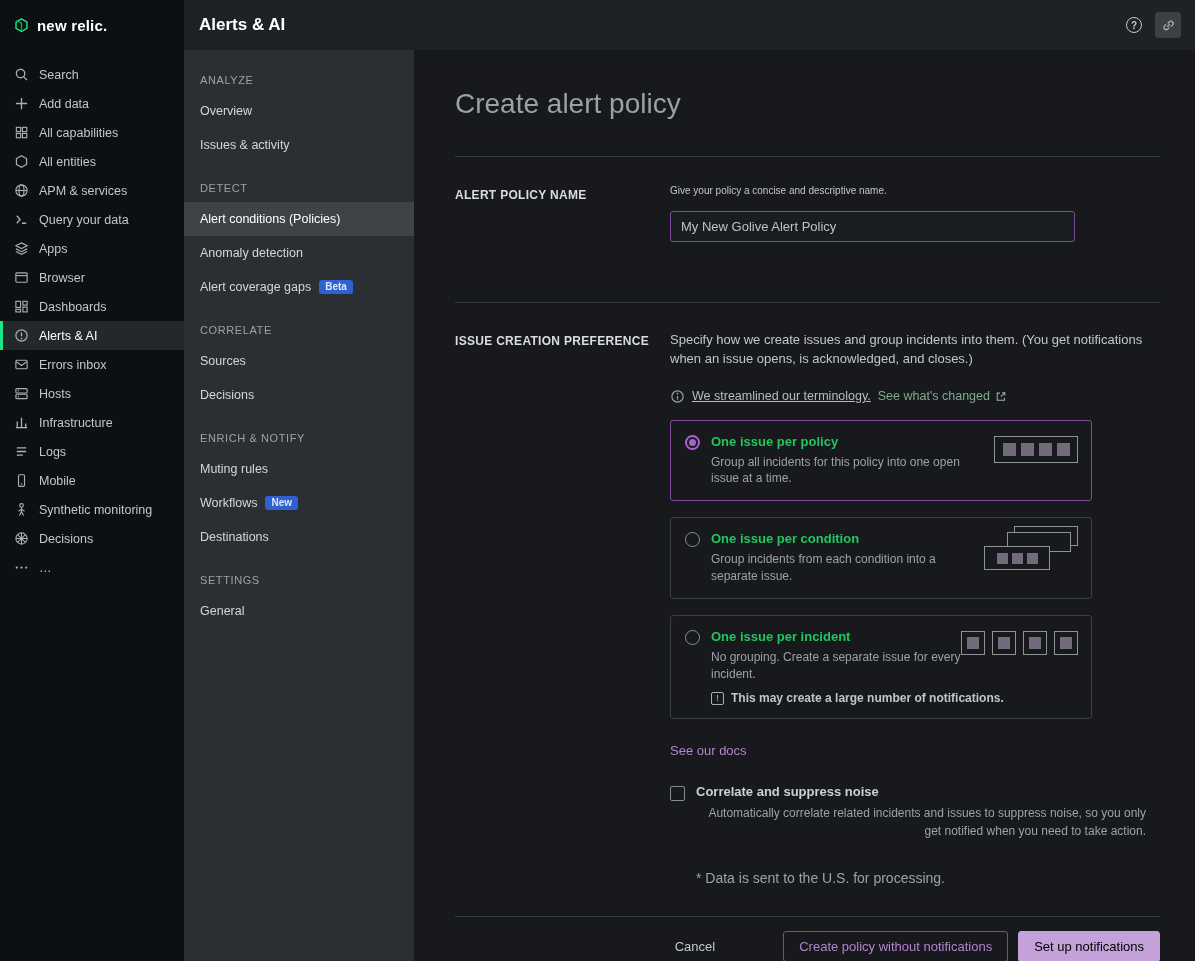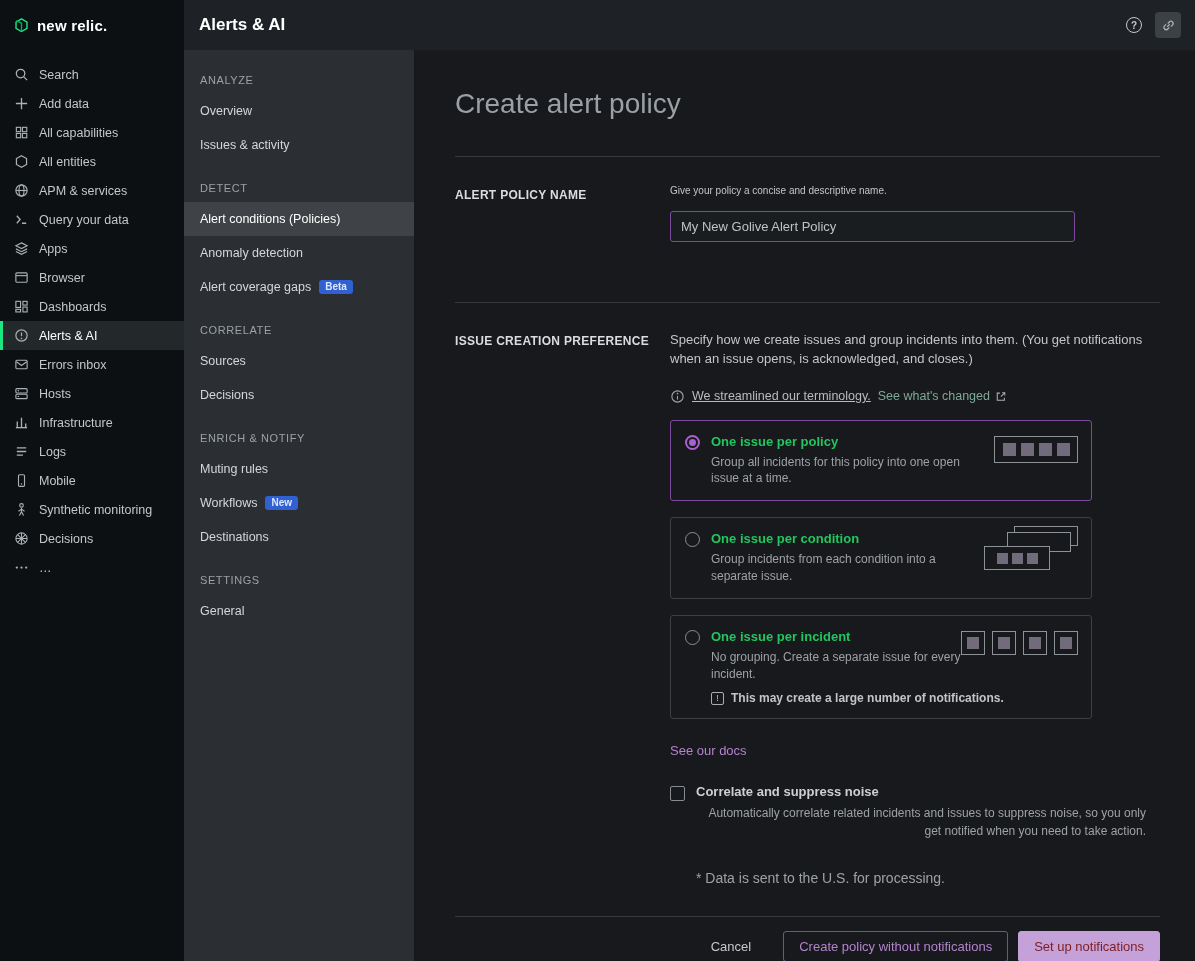--- a/index.html
+++ b/index.html
@@ -103,22 +103,22 @@
   .checkbox { width:15px; height:15px; border:1px solid #878c90; border-radius:2px; margin-top:2px; flex-shrink:0; cursor:pointer; background:transparent; }
   .correlate-title { font-size:13px; font-weight:bold; color:#cdd0d2; }
   .correlate-desc { font-size:12px; color:#9da2a5; margin-top:6px; max-width:450px; line-height:1.45;text-align:right; }
   .footnote { font-size:14px; color:#9da2a5; margin-top:30px; }
 
   
   .footer-wrap { margin-top:auto; }
   .footer { display:flex; align-items:center; justify-content:flex-end; gap:10px; padding-top:14px; }
   .btn { font-family:"Liberation Sans", sans-serif; font-size:13px; border-radius:3px; cursor:pointer; height:31px; }
   .btn-text { background:transparent; border:none; color:#c6c9cb; padding:0 14px; margin-right:8px; }
-  .btn-outline { background:transparent; border:1px solid #7d4a9e; color:#b583cf; padding:0 15px; }
-  .btn-primary { background:#c5a1da; border:1px solid #c5a1da; color:#7f1d1d; padding:0 15px; }
+  .btn-outline { background:transparent; border:1px solid #7d4a9e; color:#b583cf; padding:0 15px;margin-left:36px; }
+  .btn-primary { background:#c5a1da; border:1px solid #c5a1da; color:#000000; padding:0 15px; }
 </style>
 </head>
 <body>
 
 <div class="app">
 
   <aside class="sidebar">
     <div class="logo">
       <span class="icn">
         <svg viewBox="0 0 24 26" width="20" height="22">

